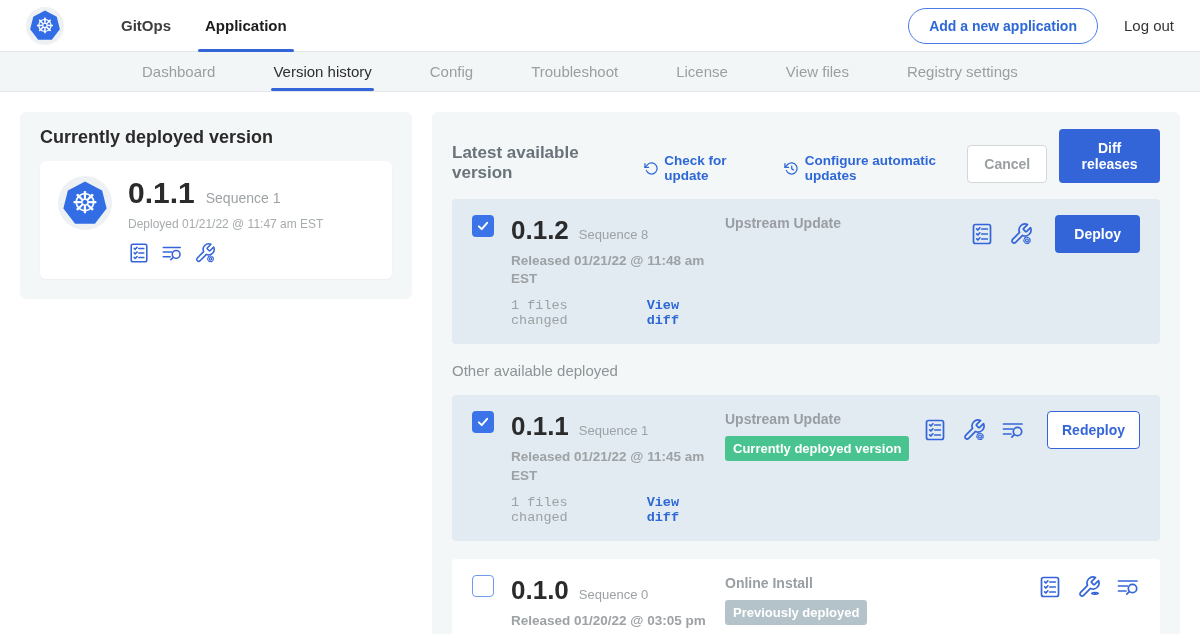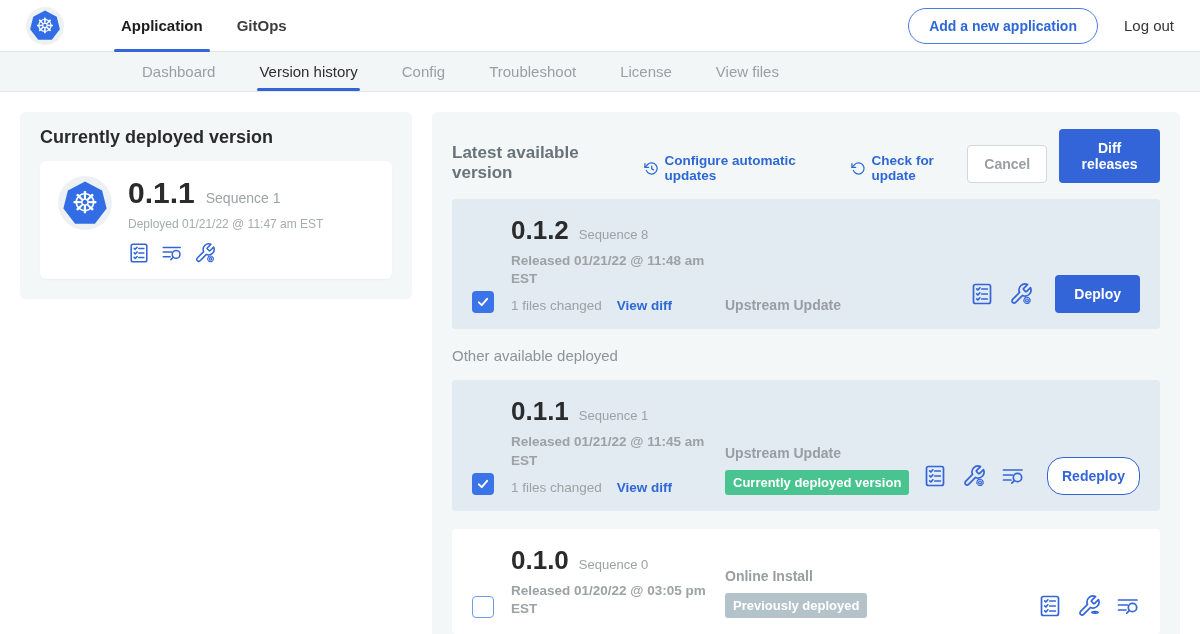--- a/index.html
+++ b/index.html
@@ -32,21 +32,21 @@
   .hept-lg .wheel{color:#fff;font-size:21px;line-height:1;}
   .top-tab{display:flex;align-items:center;padding:0 17px;font-size:15px;font-weight:700;color:#3d3d3d;position:relative;cursor:pointer;}
   .top-tab.active{color:#1d1d1d;}
   .top-tab.active::after{content:"";position:absolute;left:10px;right:10px;bottom:-1px;height:3px;background:var(--accent);border-radius:2px;}
   .top-right{margin-left:auto;display:flex;align-items:center;gap:26px;}
   .add-btn{background:#fff;border:1px solid #4a7be4;color:var(--link);font-weight:700;font-size:14px;
            padding:9px 20px;border-radius:20px;cursor:pointer;font-family:inherit;}
   .logout{font-size:15px;color:#343434;cursor:pointer;}
 
   
-  .subnav{height:40px;background:#f3f6f7;border-bottom:1px solid var(--border);display:flex;align-items:stretch;padding-left:142px;gap:44px;}
+  .subnav{height:40px;background:#f3f6f7;border-bottom:1px solid var(--border);display:flex;align-items:stretch;padding-left:142px;gap:58px;}
   .subnav-item{display:flex;align-items:center;font-size:15px;color:#9a9fa1;position:relative;cursor:pointer;white-space:nowrap;}
   .subnav-item.active{color:#2e2e2e;font-weight:400;}
   .subnav-item.active::after{content:"";position:absolute;left:-2px;right:-2px;bottom:0;height:3px;background:var(--accent);border-radius:2px;}
 
   
   .main{display:flex;gap:20px;padding:20px;align-items:flex-start;}
 
   .left-card{width:392px;background:var(--panel);border-radius:6px;padding:15px 20px 20px;}
   .left-card-title{font-size:18px;font-weight:700;color:#2b2b2b;margin:0 0 13px;}
   .deployed-card{background:#fff;border-radius:6px;padding:15px 18px;display:flex;gap:16px;box-shadow:0 1px 2px rgba(0,0,0,.04);}
@@ -61,46 +61,46 @@
   .icon-row .icn{cursor:pointer;}
 
   .right-panel{flex:1;background:var(--panel);border-radius:6px;padding:17px 20px 18px;}
   .latest-header{display:flex;align-items:flex-end;margin-bottom:16px;}
   .latest-title{font-size:17px;font-weight:600;color:#69737a;}
   .hdr-link{display:flex;align-items:center;gap:6px;color:var(--link);font-weight:700;font-size:13.5px;margin-left:24px;cursor:pointer;}
   .flex-spacer{flex:1;}
   .cancel-btn{background:#fff;border:1px solid #d4d8da;color:#9aa0a2;font-weight:700;font-size:14px;padding:10px 16px;border-radius:4px;margin-right:12px;cursor:pointer;font-family:inherit;}
   .diff-btn{background:var(--accent);border:none;color:#fff;font-weight:700;font-size:14px;padding:11px 14px;border-radius:4px;cursor:pointer;font-family:inherit;}
 
-  .version-row{border-radius:4px;padding:16px 20px;display:flex;align-items:flex-end;margin-bottom:18px;}
+  .version-row{border-radius:4px;padding:16px 20px;display:flex;align-items:flex-start;margin-bottom:18px;}
   .version-row.highlight{background:var(--row-hl);}
   .version-row.white{background:#fff;margin-bottom:0;}
   .checkbox{width:22px;height:22px;border-radius:4px;flex:none;margin-right:17px;cursor:pointer;display:flex;align-items:center;justify-content:center;}
   .checkbox.checked{background:#3b74e8;}
   .checkbox.unchecked{background:#fff;border:1.5px solid #6f9ce8;}
   .checkbox svg{width:14px;height:14px;stroke:#fff;fill:none;stroke-width:3;stroke-linecap:round;stroke-linejoin:round;}
 
   .v-info{width:208px;flex:none;}
   .v-title{display:flex;align-items:baseline;gap:10px;}
   .v-num{font-size:26px;font-weight:800;color:#2b2b2b;}
   .v-seq{font-size:13px;color:var(--gray);}
   .v-released{font-size:13.5px;color:var(--gray);font-weight:700;margin-top:6px;max-width:196px;line-height:1.35;}
-  .v-files{margin-top:10px;font-size:13.5px;color:var(--gray);display:flex;gap:15px;align-items:baseline;}
+  .v-files{margin-top:10px;font-size:13.5px;color:var(--gray);display:flex;gap:15px;align-items:baseline;font-family:Liberation Mono, monospace;}
   .view-diff{color:var(--link);font-weight:700;cursor:pointer;}
 
   .v-source{flex:1;padding-left:6px;}
   .source-label{font-size:14px;font-weight:700;color:#989ea2;}
   .badge{display:inline-block;margin-top:9px;padding:5px 8px;border-radius:3px;color:#fff;font-weight:700;font-size:13px;}
   .badge.green{background:var(--green);}
   .badge.gray{background:var(--gray-badge);}
 
   .v-actions{display:flex;align-items:center;gap:15px;color:var(--accent);}
   .v-actions .icn{width:24px;height:24px;cursor:pointer;}
   .deploy-btn{background:var(--accent);border:none;color:#fff;font-weight:700;font-size:14px;padding:11px 19px;border-radius:4px;margin-left:7px;cursor:pointer;font-family:inherit;}
-  .redeploy-btn{background:#fff;border:1px solid var(--accent);color:var(--accent);font-weight:700;font-size:14px;padding:10px 14px;border-radius:16px;margin-left:7px;cursor:pointer;font-family:inherit;}
+  .redeploy-btn{background:#fff;border:1px solid var(--accent);color:var(--accent);font-weight:700;font-size:14px;padding:10px 14px;border-radius:4px;margin-left:7px;cursor:pointer;font-family:inherit;}
 
   .other-title{font-size:15px;color:#8d9496;margin:2px 0 16px;}
 </style>
 </head>
 <body>
 
 <svg width="0" height="0" style="position:absolute" aria-hidden="true">
   <defs>
     <symbol id="i-checklist" viewBox="0 0 24 24">
       <rect x="3.5" y="2.5" width="17" height="19" rx="2"></rect>
@@ -142,39 +142,40 @@
     </symbol>
   </defs>
 </svg>
 
 <div class="topbar">
   <div class="k8s-logo">
     <div class="hept hept-lg">
         <span class="wheel">☸</span>
       </div>
   </div>
+  <div class="top-tab">
+    <span>GitOps</span>
+  </div>
   <div class="top-tab active">
     <span>Application</span>
-  </div>
-  <div class="top-tab">
-    <span>GitOps</span>
   </div>
   <div class="top-right">
     <button class="add-btn">Add a new application</button>
     <span class="logout">Log out</span>
   </div>
 </div>
 
 <div class="subnav">
   <div class="subnav-item">Dashboard</div>
   <div class="subnav-item active">Version history</div>
   <div class="subnav-item">Config</div>
   <div class="subnav-item">Troubleshoot</div>
   <div class="subnav-item">License</div>
   <div class="subnav-item">View files</div>
+  <div class="subnav-item">Registry settings</div>
 </div>
 
 <div class="main">
 
   <div class="left-card">
     <h2 class="left-card-title">Currently deployed version</h2>
     <div class="deployed-card">
       <div class="logo-big">
         <div class="hept hept-xl">
             <span class="wheel">☸</span>
@@ -200,29 +201,29 @@
       </div>
     </div>
   </div>
 
   <div class="right-panel">
 
     <div class="latest-header">
       <span class="latest-title">Latest available version</span>
       <span class="hdr-link">
         <svg class="icn-sm">
-            <use href="#i-autoupdate"></use>
-          </svg>
-        <span>Configure automatic updates</span>
+            <use href="#i-refresh"></use>
+          </svg>
+        <span>Check for update</span>
       </span>
       <span class="hdr-link">
         <svg class="icn-sm">
-            <use href="#i-refresh"></use>
-          </svg>
-        <span>Check for update</span>
+            <use href="#i-autoupdate"></use>
+          </svg>
+        <span>Configure automatic updates</span>
       </span>
       <span class="flex-spacer"></span>
       <button class="cancel-btn">Cancel</button>
       <button class="diff-btn">Diff releases</button>
     </div>
 
     <div class="version-row highlight">
       <div class="checkbox checked">
         <svg>
             <use href="#i-check"></use>

